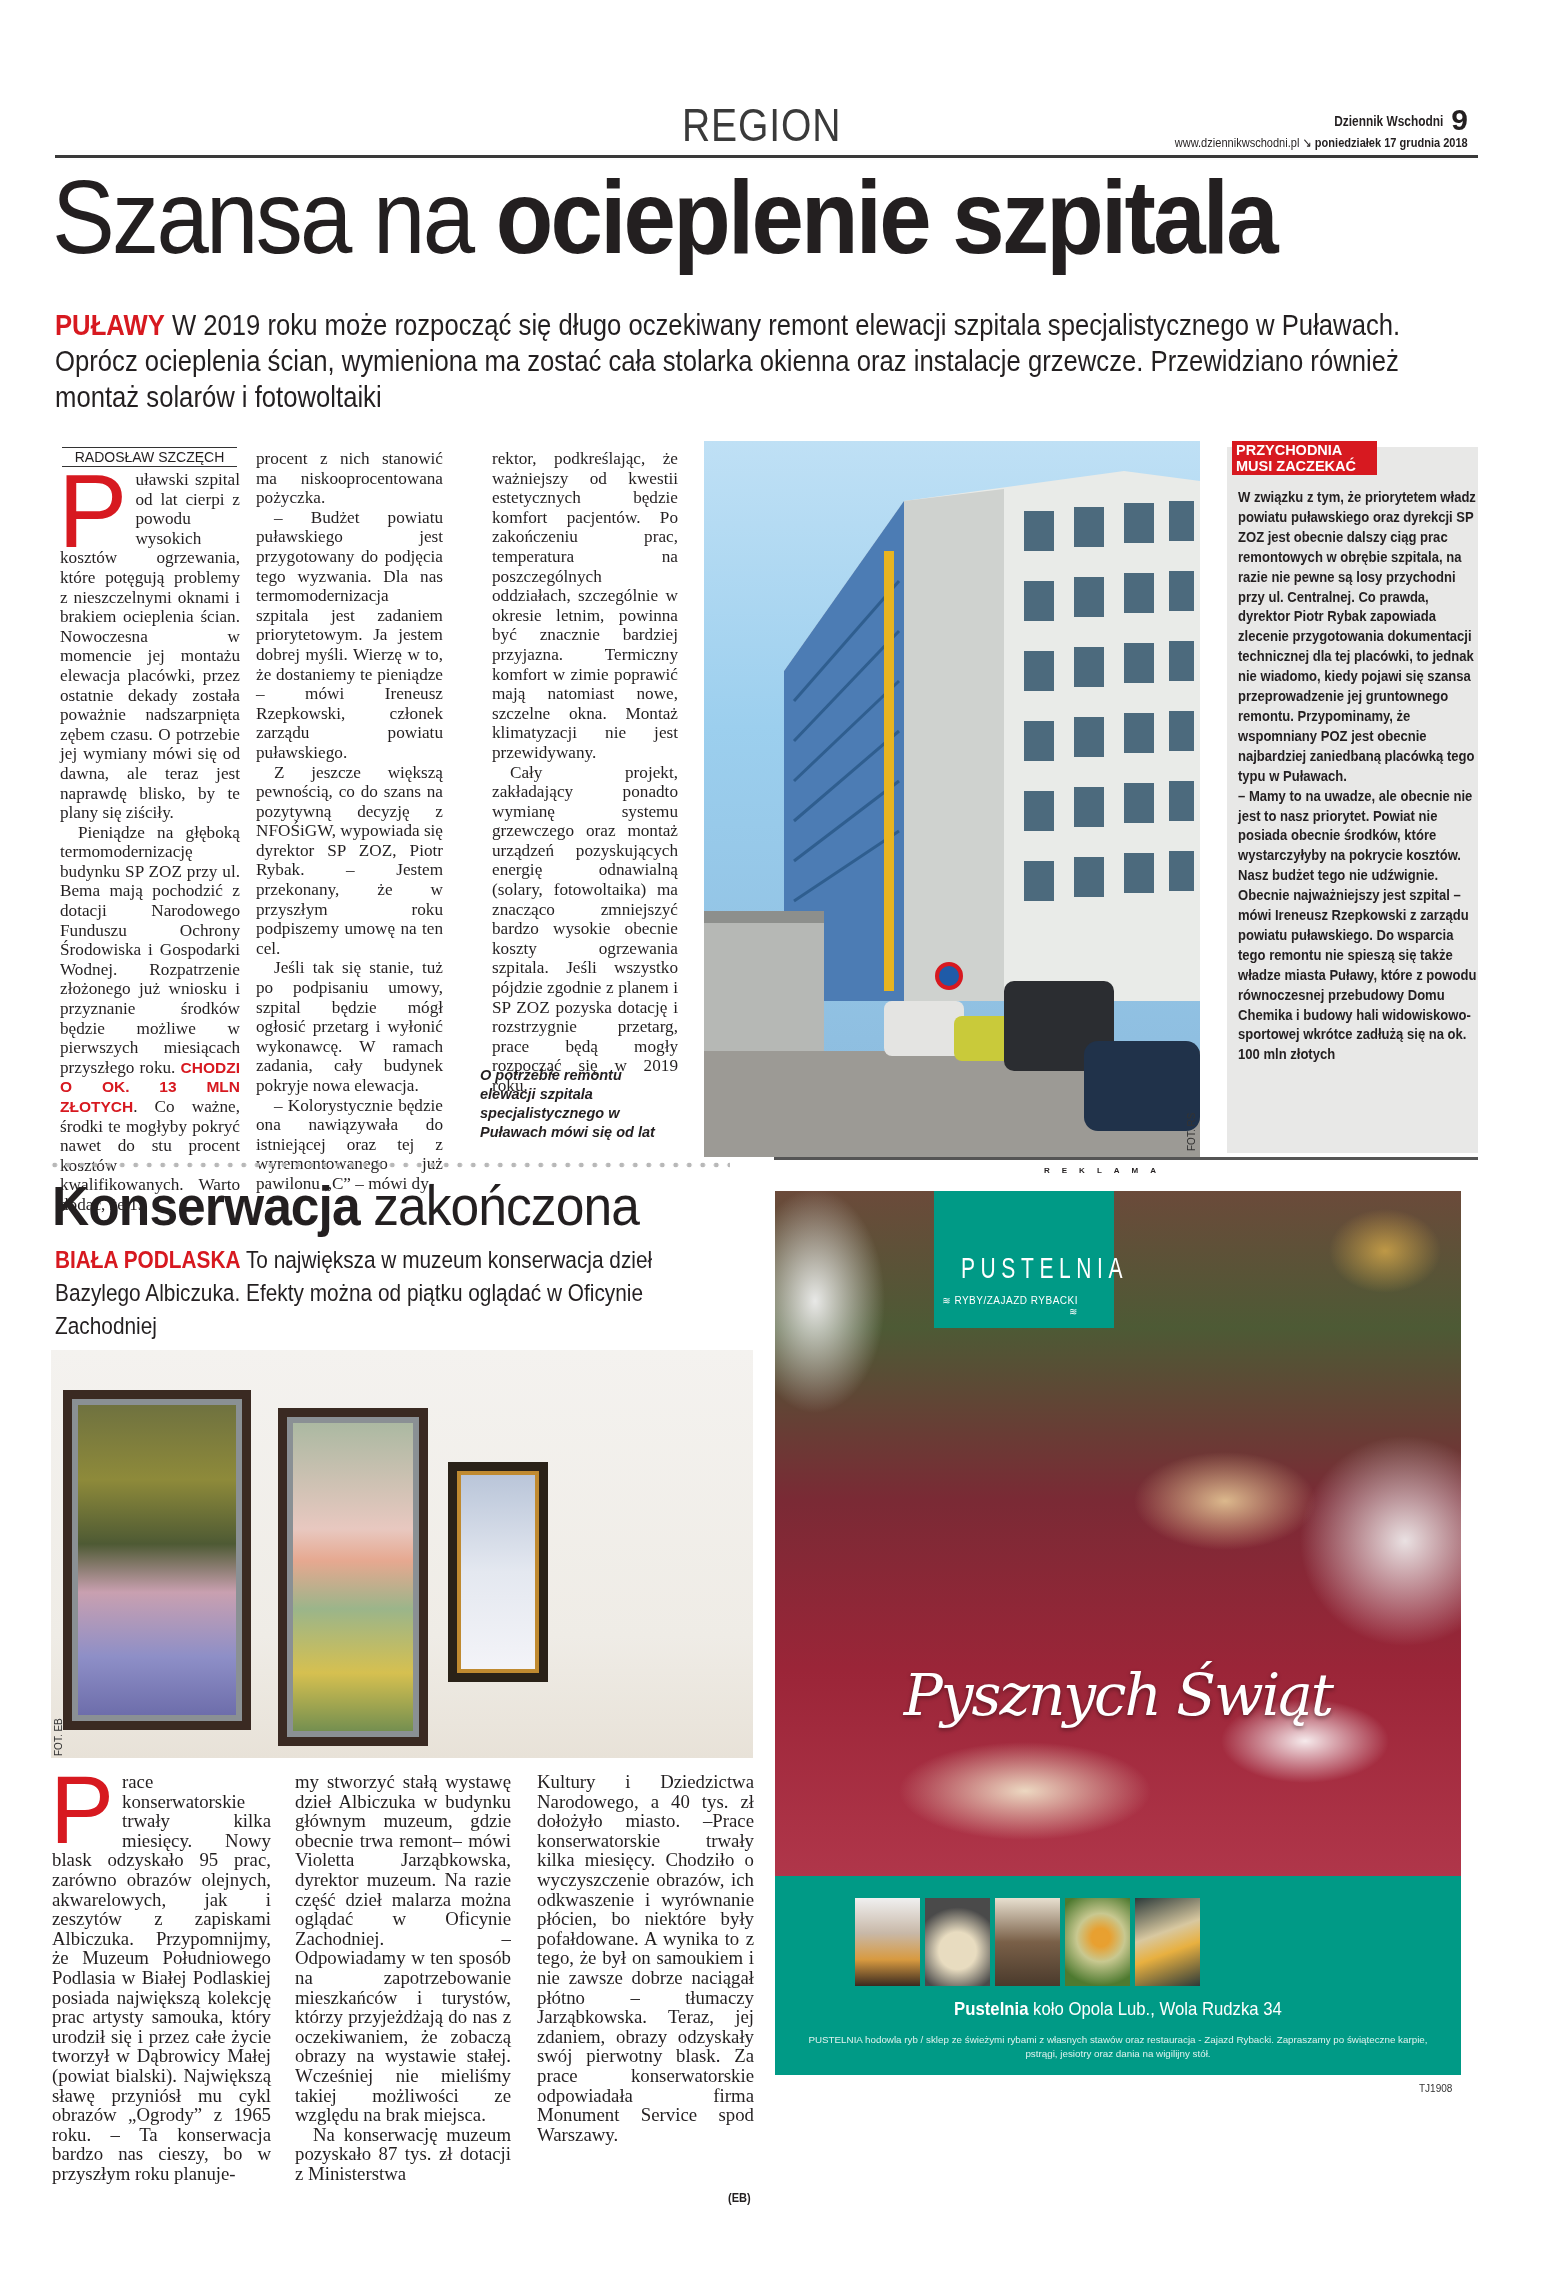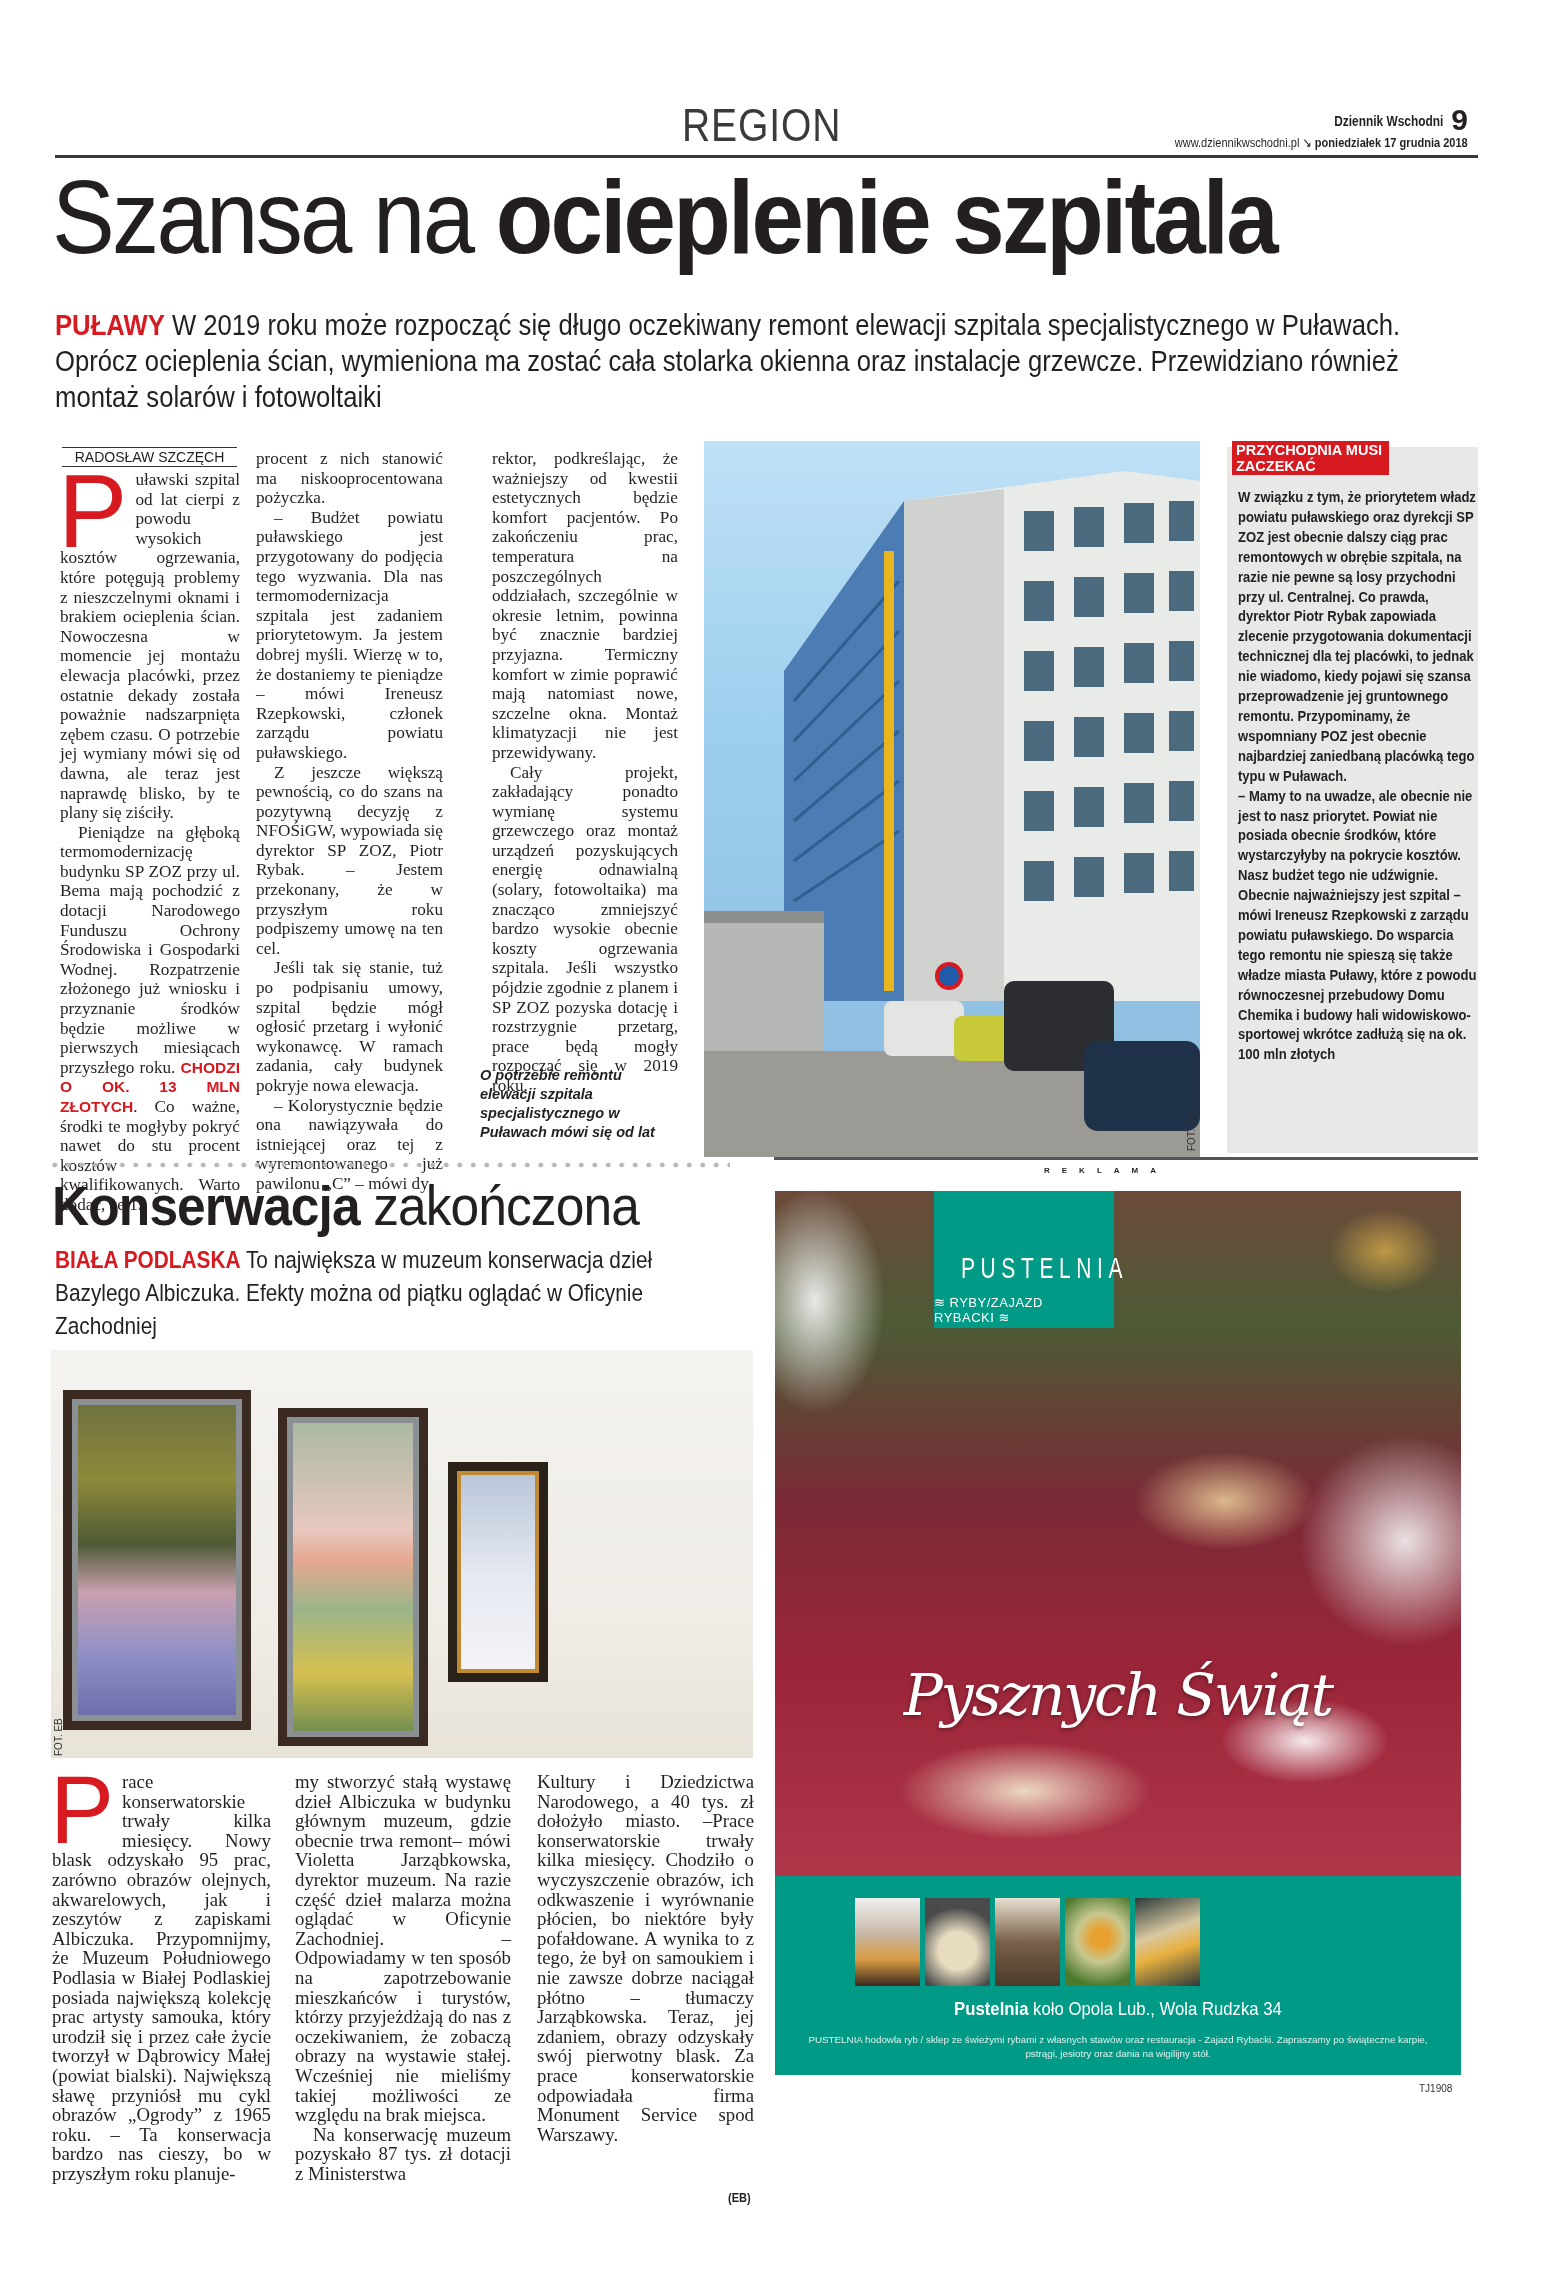--- a/index.html
+++ b/index.html
@@ -36,21 +36,21 @@
   .a1-col3 { left: 486px; top: 449px; width: 186px; margin-left: 6px; }
 
   .caption1 { position: absolute; left: 480px; top: 1066px; width: 200px; font-family: "Liberation Sans", sans-serif; font-weight: bold; font-style: italic; font-size: 14.5px; line-height: 19px; color: #231f20; }
 
   
   .photo1 { position: absolute; left: 704px; top: 441px; width: 496px; height: 716px; overflow: hidden; background: linear-gradient(180deg, #bfe0f5 0%, #9ccfee 40%, #8ab9dc 100%); }
   .photo-credit-v { position: absolute; font-family: "Liberation Sans", sans-serif; font-size: 10px; color: #333; transform: rotate(-90deg); transform-origin: left top; white-space: nowrap; }
 
   
   .sidebar { position: absolute; left: 1227px; top: 447px; width: 251px; height: 706px; background: #e8e8e7; }
-  .sb-title { position: absolute; left: 1232px; top: 441px; background: #d71920; color: #fff; font-family: "Liberation Sans", sans-serif; font-weight: bold; font-size: 14.5px; line-height: 16px; padding: 1px 4px; width: 157px; text-transform: uppercase; }
+  .sb-title { position: absolute; left: 1232px; top: 441px; background: #d71920; color: #fff; font-family: "Liberation Sans", sans-serif; font-weight: bold; font-size: 14.5px; line-height: 16px; padding: 1px 4px; width: 145px; text-transform: uppercase; }
   .sb-body { position: absolute; left: 1238px; top: 488px; width: 240px; font-family: "Liberation Sans", sans-serif; font-size: 14.2px; line-height: 19.9px; font-weight: bold; color: #231f20; transform: scaleX(0.92); transform-origin: left; width: 262px; }
 
   
   .dots { position: absolute; left: 48px; top: 1162px; width: 682px; height: 6px; background-image: radial-gradient(circle, #b8b8b8 2.3px, transparent 2.6px); background-size: 13.5px 6px; }
   .ad-rule { position: absolute; left: 774px; top: 1157px; width: 704px; height: 3px; background: #555; }
   .reklama { position: absolute; left: 1000px; top: 1166px; font-family: "Liberation Sans", sans-serif; font-weight: bold; font-size: 8px; letter-spacing: 12px; color: #231f20; margin-left: 44px; }
 
   
   .title2 { position: absolute; left: 52px; top: 1178px; font-family: "Liberation Sans", sans-serif; font-size: 56px; line-height: 1; letter-spacing: -1px; white-space: nowrap; transform: scaleX(0.92); transform-origin: left; }
   .title2 .bold { font-weight: bold; }
@@ -71,21 +71,21 @@
     background:
       radial-gradient(ellipse 120px 60px at 530px 550px, rgba(255,255,255,.9), transparent 70%),
       radial-gradient(ellipse 180px 70px at 250px 600px, rgba(240,225,200,.95), transparent 70%),
       radial-gradient(ellipse 130px 70px at 450px 310px, rgba(230,200,150,.9), transparent 70%),
       radial-gradient(ellipse 80px 60px at 610px 60px, rgba(255,200,80,.6), transparent 70%),
       radial-gradient(ellipse 100px 160px at 40px 110px, rgba(240,240,240,.95), transparent 70%),
       radial-gradient(ellipse 150px 150px at 630px 350px, rgba(245,245,245,.9), transparent 70%),
       linear-gradient(180deg, #6b4a3a 0%, #4d5a35 20%, #7a2a35 45%, #9b2538 70%, #b0364a 100%); }
   .ad-logo-box { position: absolute; left: 159px; top: 0; width: 180px; height: 137px; background: #009a86; }
   .ad-logo { position: absolute; left: 0; top: 60px; width: 180px; text-align: center; font-family: "Liberation Sans", sans-serif; color: #fff; font-size: 30px; letter-spacing: 8px; transform: scaleX(0.7); }
-  .ad-logo-sub { position: absolute; left: 0; top: 104px; width: 144px; text-align: left; font-family: "Liberation Sans", sans-serif; color: #fff; font-size: 13px; letter-spacing: 0.5px; }
+  .ad-logo-sub { position: absolute; left: 0; top: 104px; width: 144px; text-align: right; font-family: "Liberation Sans", sans-serif; color: #fff; font-size: 10px; letter-spacing: 0.5px; }
   .ad-script { position: absolute; left: 0; top: 470px; width: 686px; text-align: center; font-family: "DejaVu Serif", serif; font-style: italic; color: #ffffff; font-size: 58px; letter-spacing: -2px; text-shadow: 0 2px 4px rgba(0,0,0,.4); }
   .ad-bottom { position: absolute; left: 0; top: 685px; width: 686px; height: 199px; background: #009a86; }
   .ad-thumbs { position: absolute; left: 80px; top: 22px; display: flex; gap: 5px; }
   .thumb { width: 65px; height: 88px; }
   .ad-name { position: absolute; left: 0; top: 122px; width: 686px; text-align: center; color: #fff; font-family: "Liberation Sans", sans-serif; font-size: 19px; transform: scaleX(0.88); }
   .ad-name b { font-weight: bold; }
   .ad-desc { position: absolute; left: 30px; top: 157px; width: 626px; text-align: center; color: #dff3ef; font-family: "Liberation Sans", sans-serif; font-size: 9.8px; line-height: 14px; }
   .ad-code { position: absolute; left: 1419px; top: 2083px; font-family: "Liberation Sans", sans-serif; font-size: 10px; color: #333; }
 </style>
 </head>

